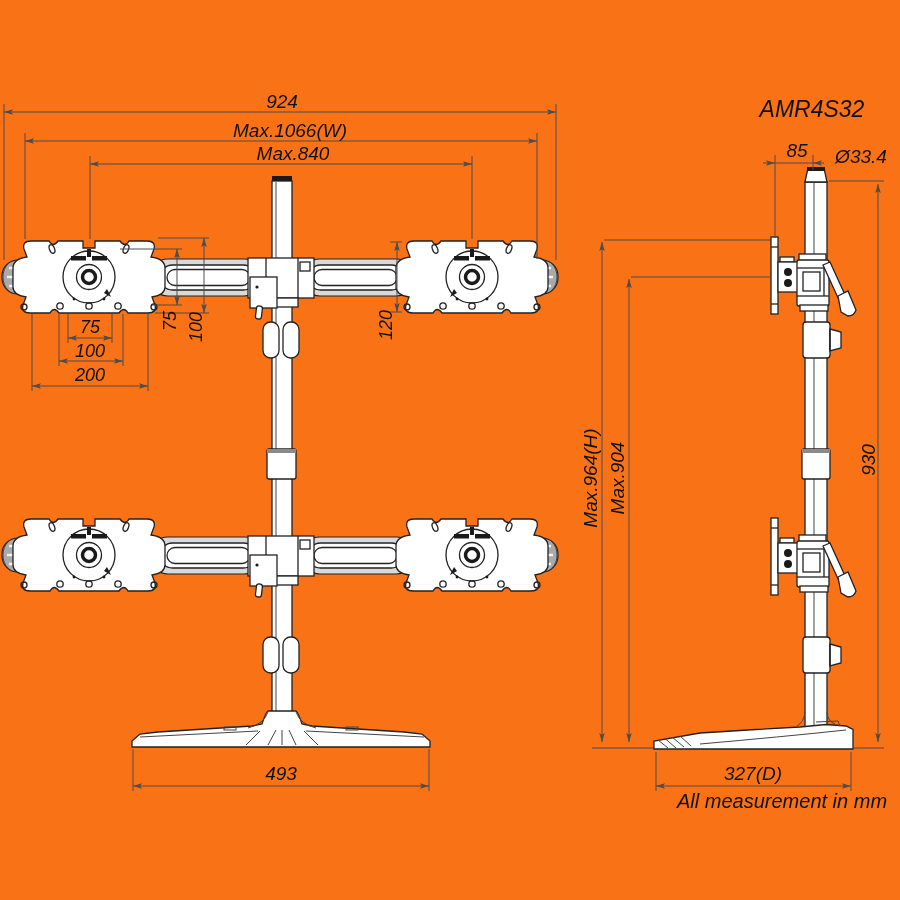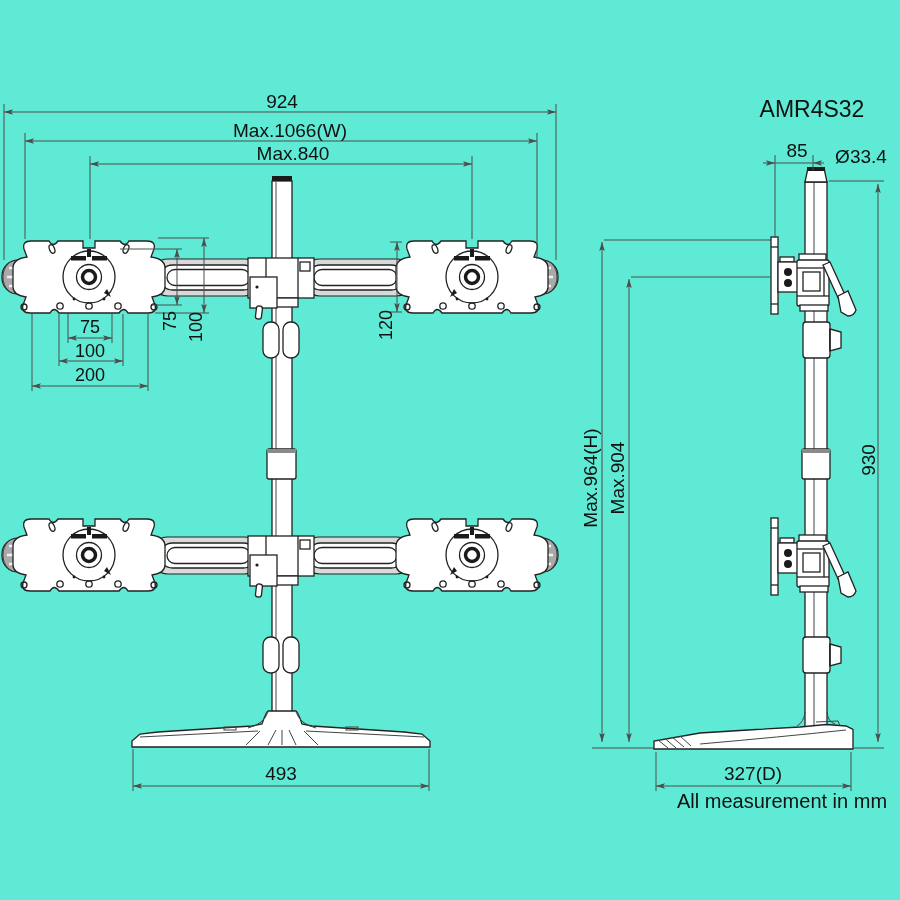--- a/index.html
+++ b/index.html
@@ -1,16 +1,16 @@
 <!DOCTYPE html>
 <html><head>
 <meta charset="utf-8">
 <style>
   html,body{margin:0;padding:0;background:#fff;}
-  .canvas{width:900px;height:900px;background:#5eead4;position:relative;overflow:hidden;}
+  .canvas{width:900px;height:900px;background:#f97316;position:relative;overflow:hidden;font-style:italic;}
   svg{display:block;}
   text{font-family:"Liberation Sans","DejaVu Sans",sans-serif;fill:#111;}
   .dim-t{font-size:19px;}
   .dim-s{font-size:18px;}
   .title-t{font-size:23px;}
   .note-t{font-size:20px;}
   .ln{stroke:#222;stroke-width:1.3;fill:none;}
   .lnf{stroke:#222;stroke-width:1.3;fill:#fff;}
   .lng{stroke:#222;stroke-width:1.2;fill:#d9d9d9;}
   .lngr{stroke:#222;stroke-width:1.2;fill:#a9a9a9;}

